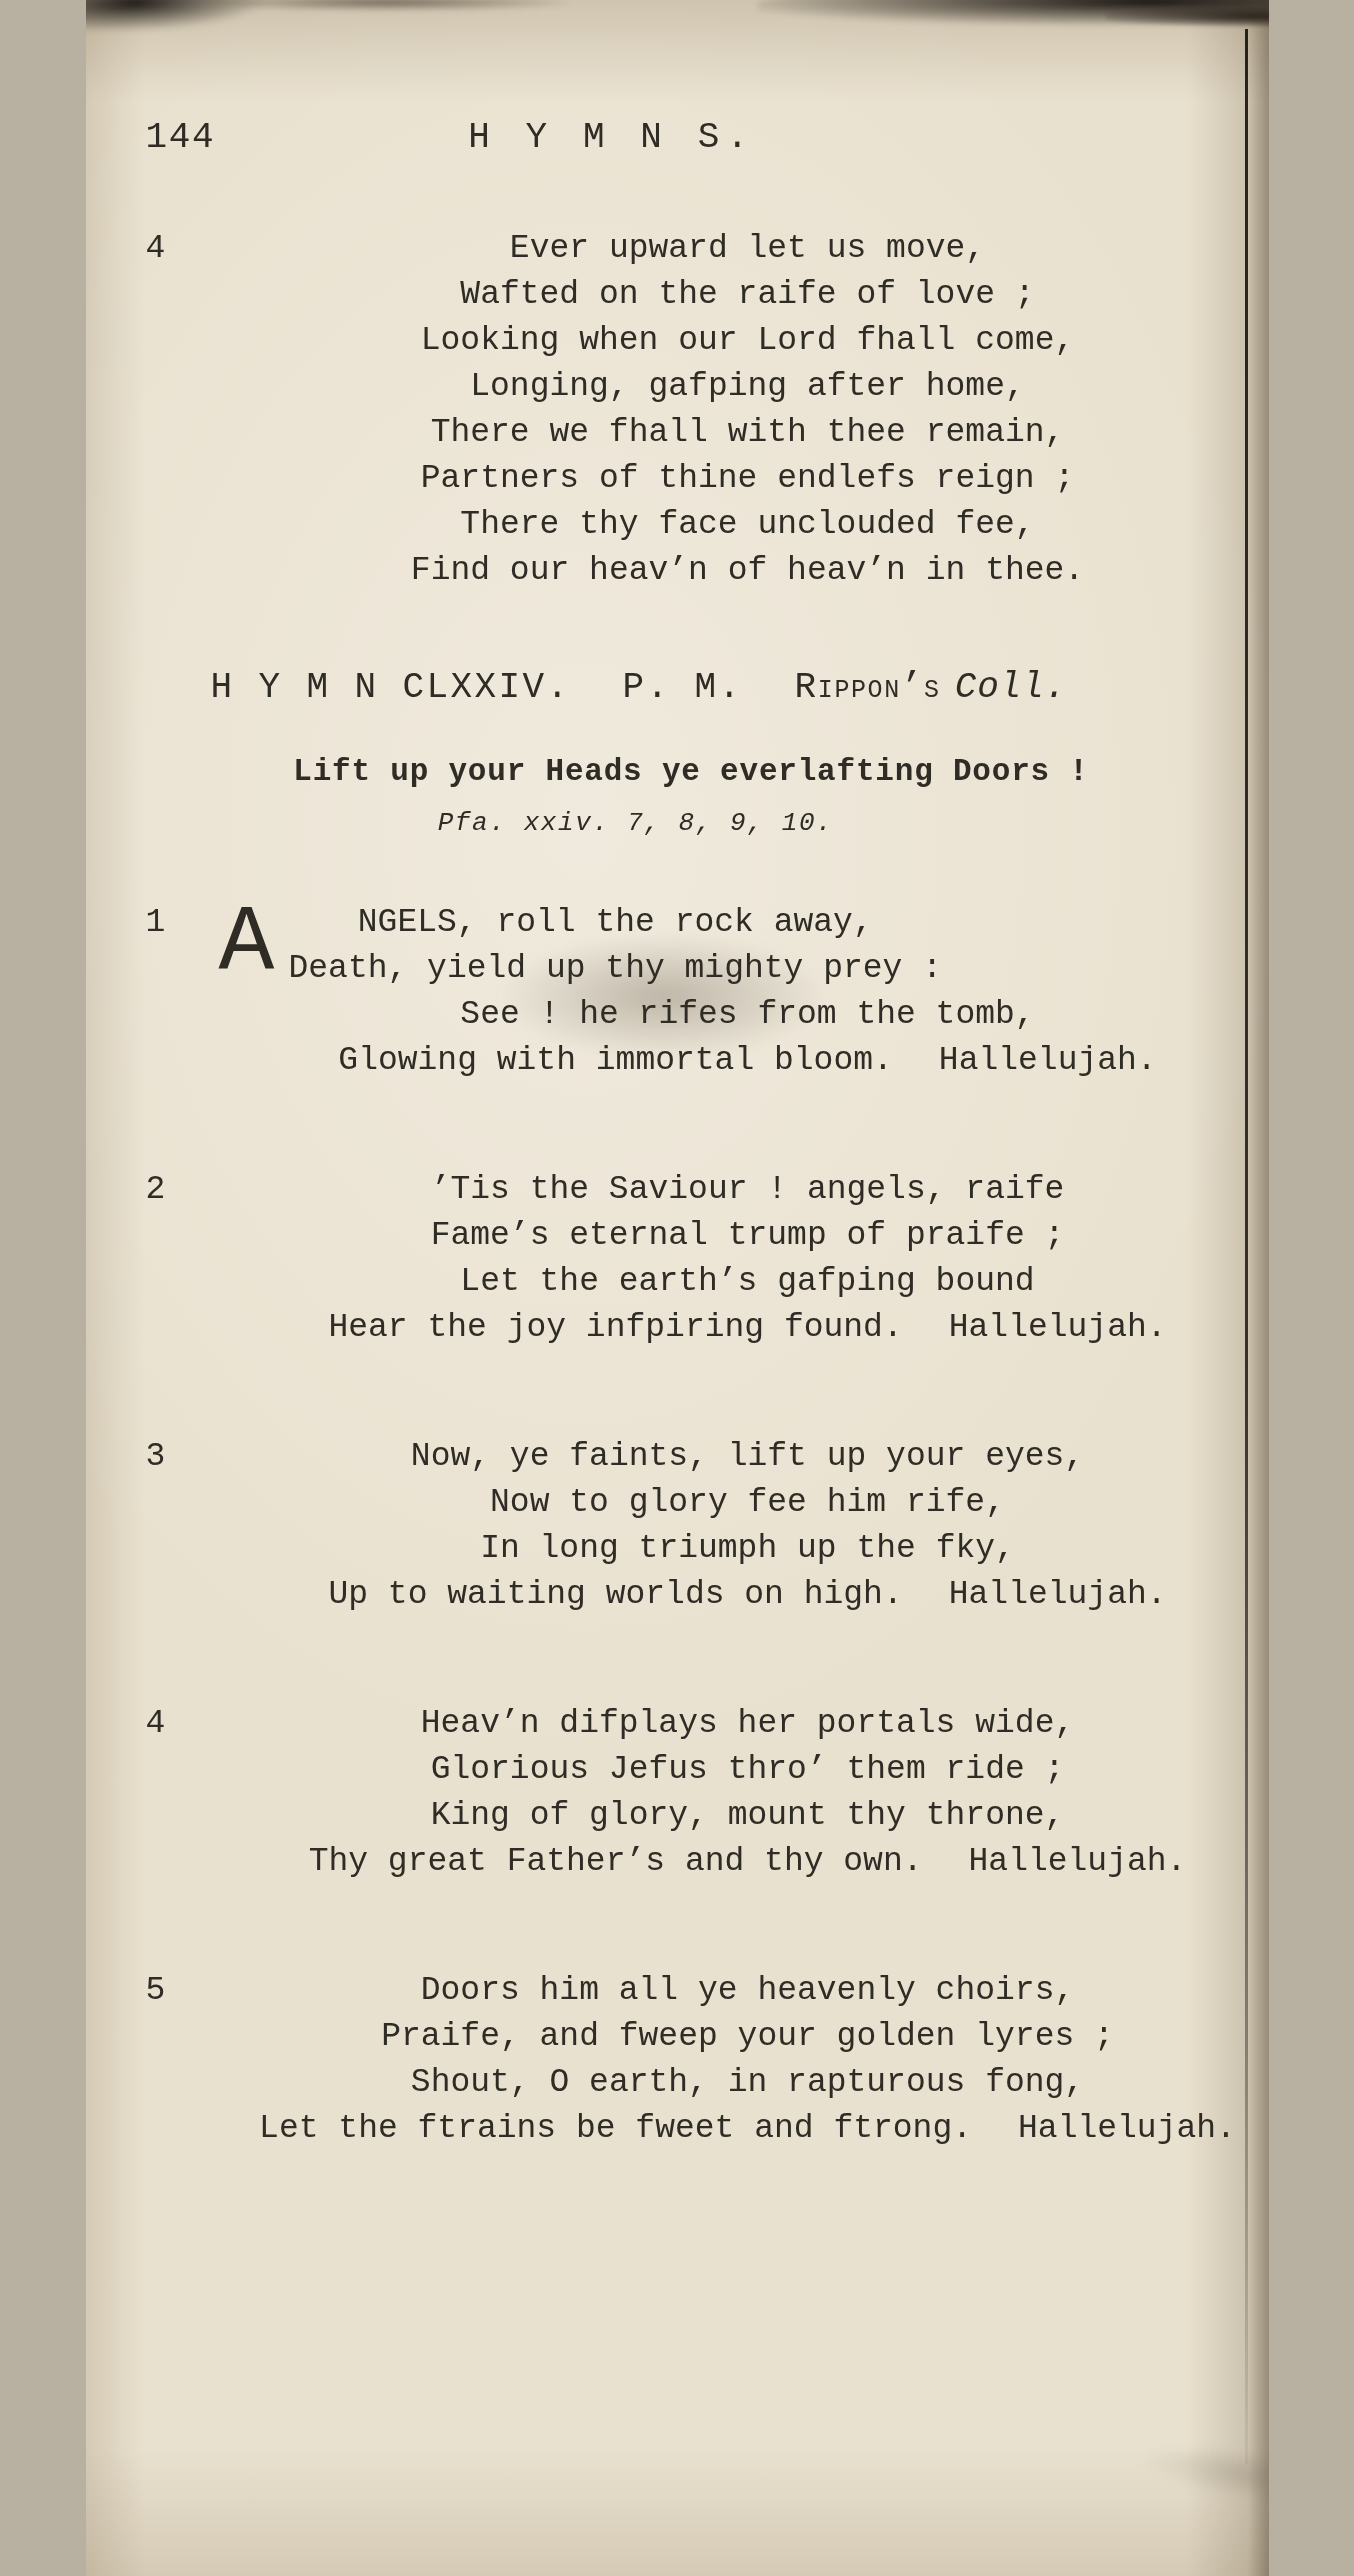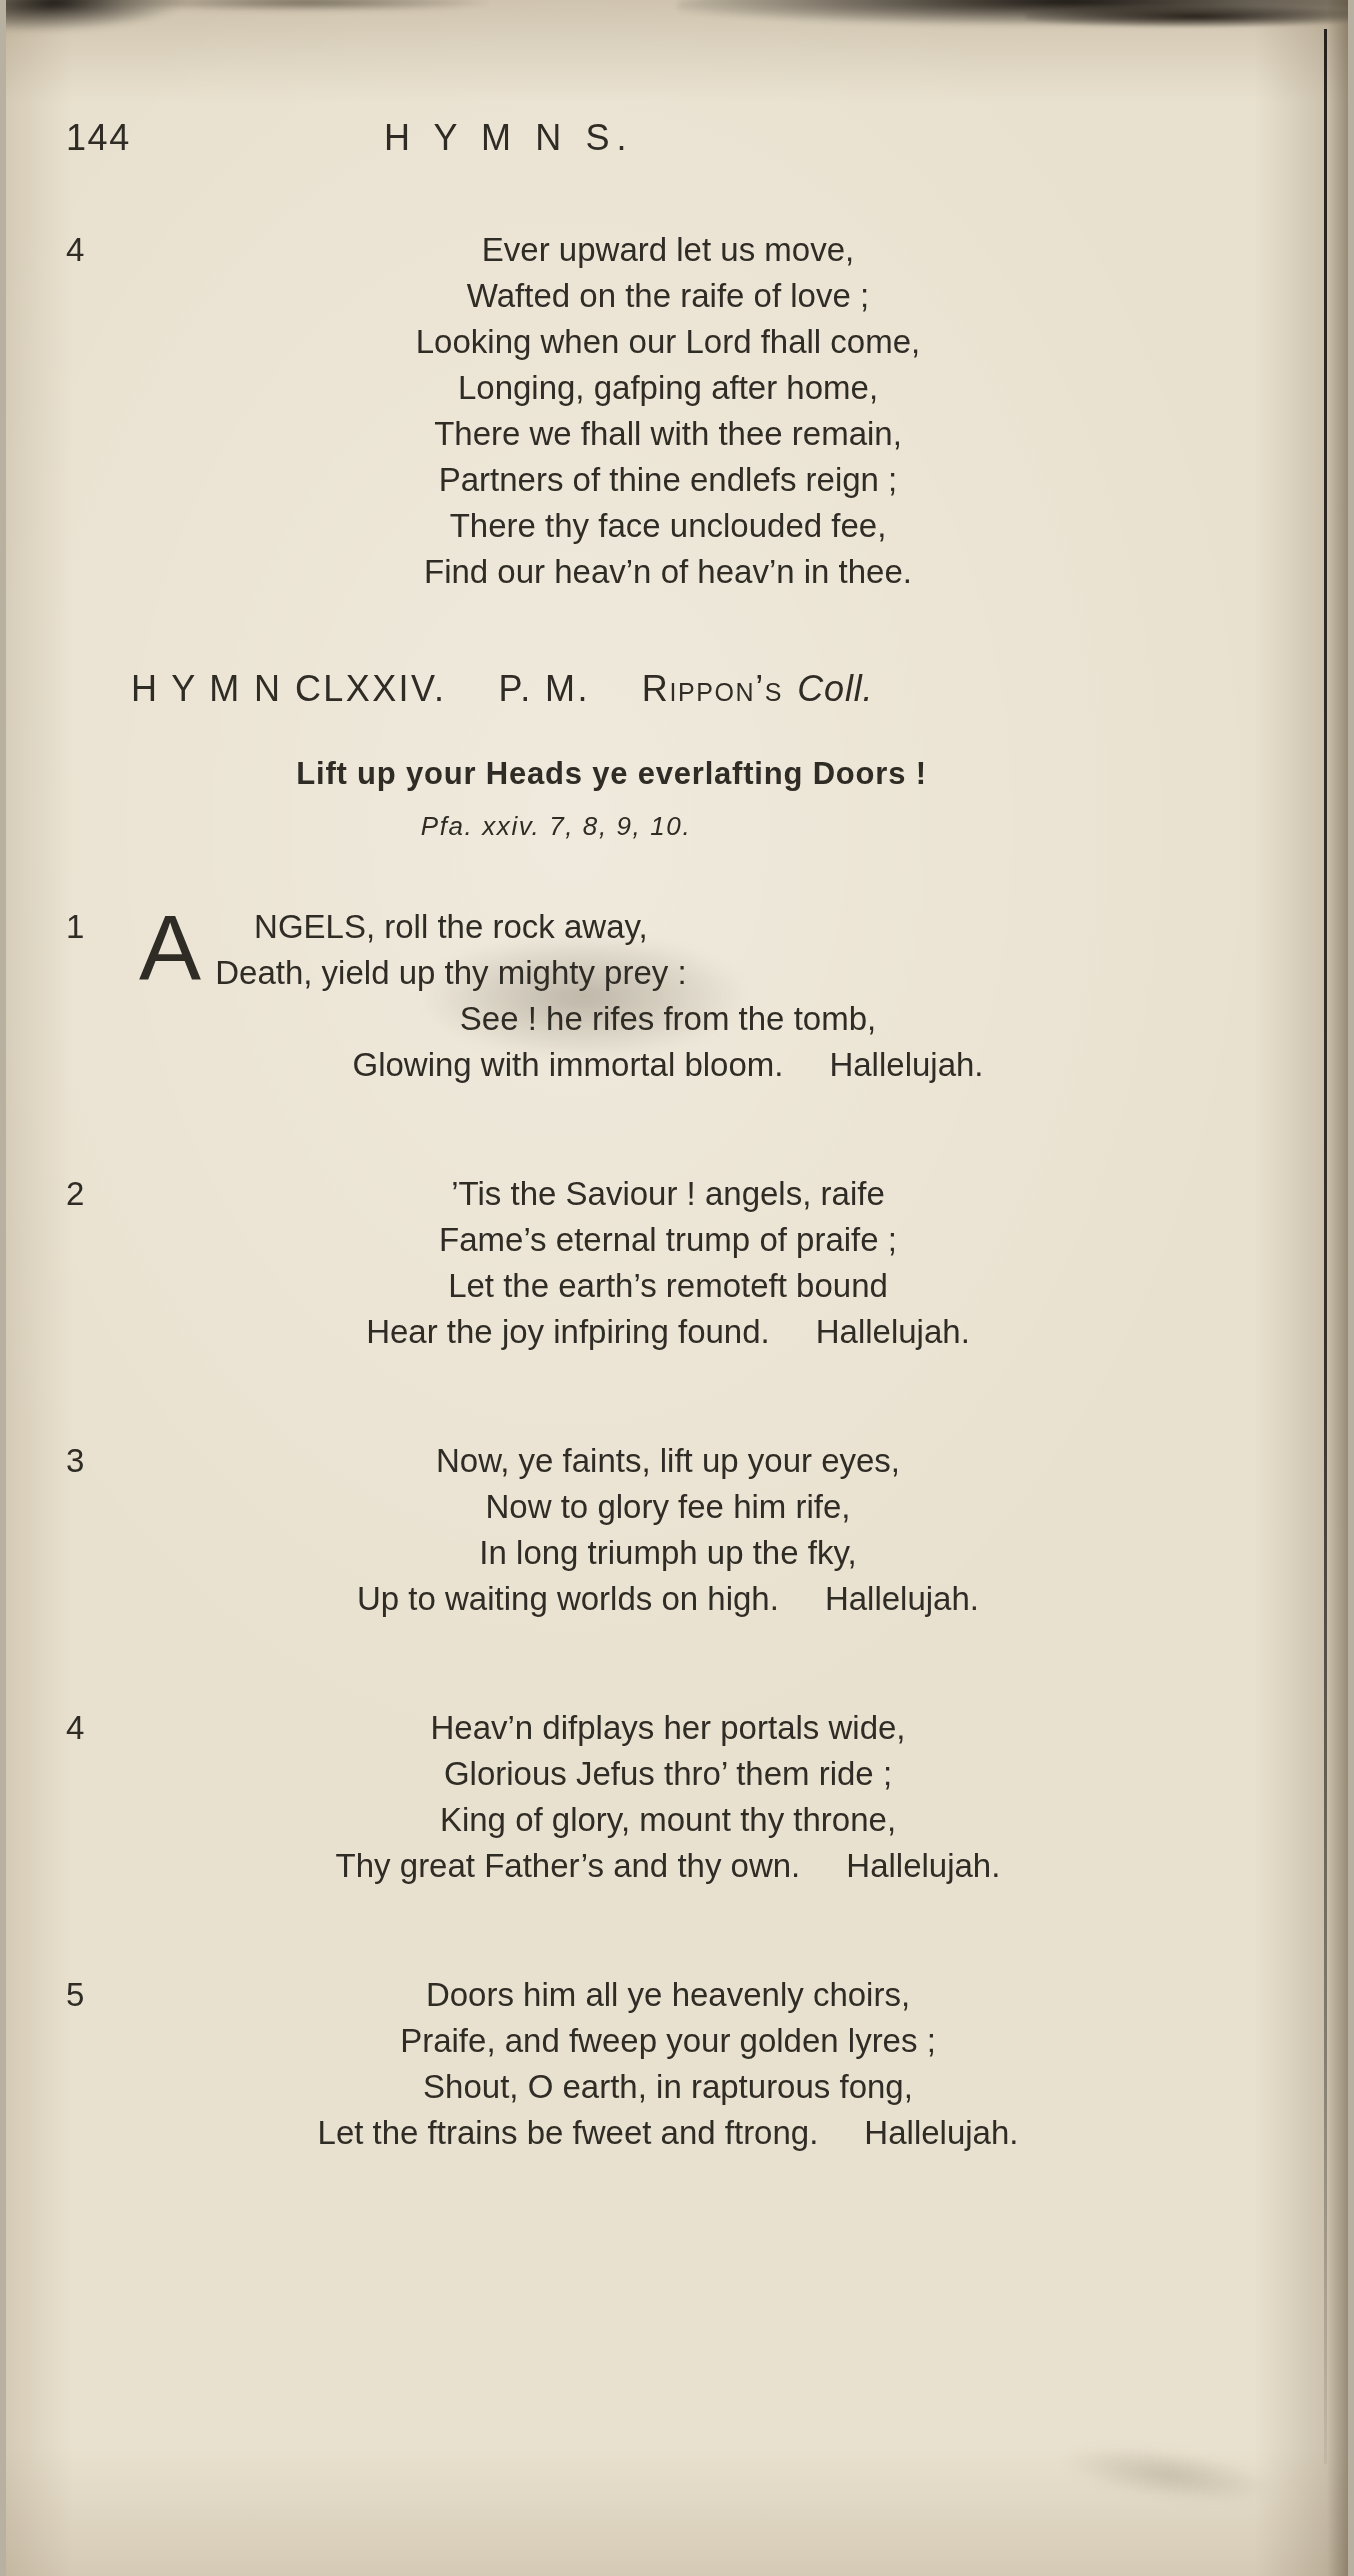--- a/index.html
+++ b/index.html
@@ -1,21 +1,21 @@
 <!DOCTYPE html>
 <html style="font-size:12.7px"><head>
 <meta charset="utf-8">
 <style>
   html, body { margin:0; padding:0; background:#b8b0a0; }
   .page {
     position:relative;
-    width:1342px; height:2576px;
+    width:1183px; height:2576px;
     margin:0 auto;
     overflow:hidden;
-    font-family:Liberation Sans, sans-serif;
+    font-family:Liberation Mono, monospace;
     color:#2f2b25;
     background:
       radial-gradient(ellipse 988px 1344px at 42% 32%, rgba(255,255,255,0.30), rgba(255,255,255,0) 72%),
       linear-gradient(to right, rgba(130,110,80,0.20), rgba(130,110,80,0) 5%, rgba(130,110,80,0) 93%, rgba(105,88,62,0.30)),
       linear-gradient(to bottom, rgba(140,120,90,0.30), rgba(140,120,90,0) 4%, rgba(140,120,90,0) 95%, rgba(140,120,90,0.22)),
       #e9e1cf;
   }
   
   .artifact { position:absolute; pointer-events:none; }
   .smudge-top-left {
@@ -149,21 +149,21 @@
         </div>
       </div>
       <div class="line">See ! he rifes from the tomb,</div>
       <div class="line"><span>Glowing with immortal bloom.</span><span class="refrain">Hallelujah.</span></div>
     </div>
 
     <div class="stanza">
       <span class="stanza-num">2</span>
       <div class="line">’Tis the Saviour ! angels, raife</div>
       <div class="line">Fame’s eternal trump of praife ;</div>
-      <div class="line">Let the earth’s remoteft bound</div>
+      <div class="line">Let the earth’s gafping bound</div>
       <div class="line"><span>Hear the joy infpiring found.</span><span class="refrain">Hallelujah.</span></div>
     </div>
 
     <div class="stanza">
       <span class="stanza-num">3</span>
       <div class="line">Now, ye faints, lift up your eyes,</div>
       <div class="line">Now to glory fee him rife,</div>
       <div class="line">In long triumph up the fky,</div>
       <div class="line"><span>Up to waiting worlds on high.</span><span class="refrain">Hallelujah.</span></div>
     </div>

